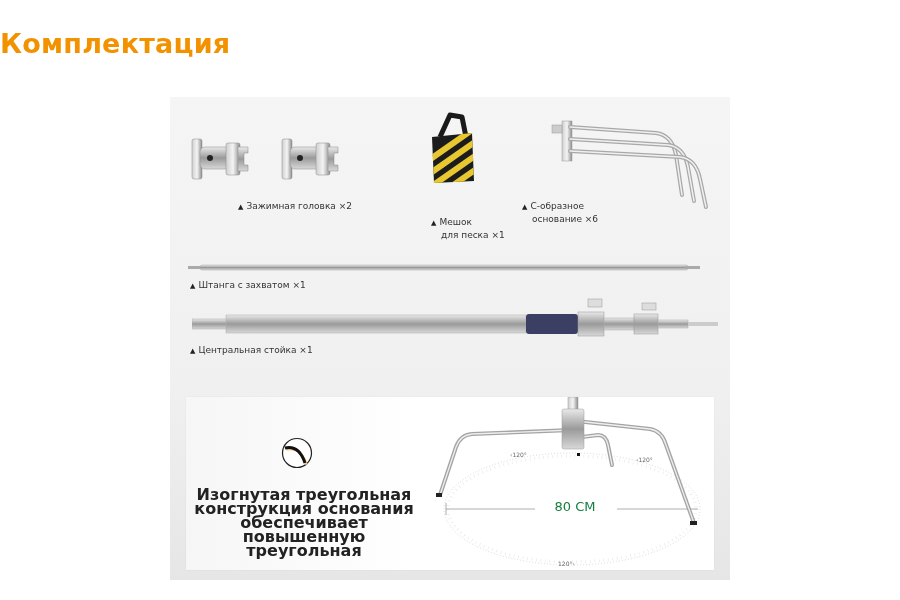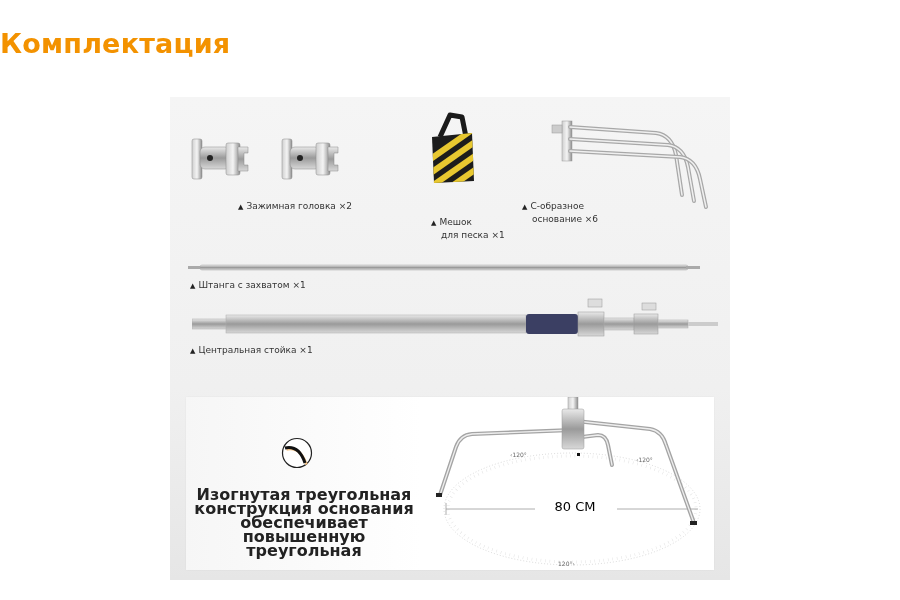--- a/index.html
+++ b/index.html
@@ -13,21 +13,21 @@
     .cap { position:absolute; font-size:9px; color:#333; line-height:12px; white-space:nowrap; }
     .cap .tri { font-size:7px; margin-right:3px; color:#222; }
     .abs { position:absolute; }
     .card { position:absolute; left:16px; top:300px; width:528px; height:173px; background:#fff;
             box-shadow:0 0 2px rgba(0,0,0,0.05); }
     .card-left { position:absolute; left:0; top:0; width:236px; height:173px;
                  background:linear-gradient(90deg,#f6f6f6 0%,#ffffff 100%); }
     .feature-text { position:absolute; left:0; top:91px; width:236px; text-align:center;
                     font-size:16px; font-weight:bold; color:#222; line-height:14px; }
     .dim-label { position:absolute; left:349px; top:102px; width:80px; text-align:center;
-                 font-size:13px; color:#000000; background:#fff; }
+                 font-size:13px; color:#15803d; background:#fff; }
     .ang { position:absolute; font-size:6px; color:#666; }
   </style>
 </head>
 <body>
 
 <div class="title">Комплектация</div>
 
 <div class="panel">
 
   <svg class="abs" style="left:18px;top:38px;" width="160" height="50">

